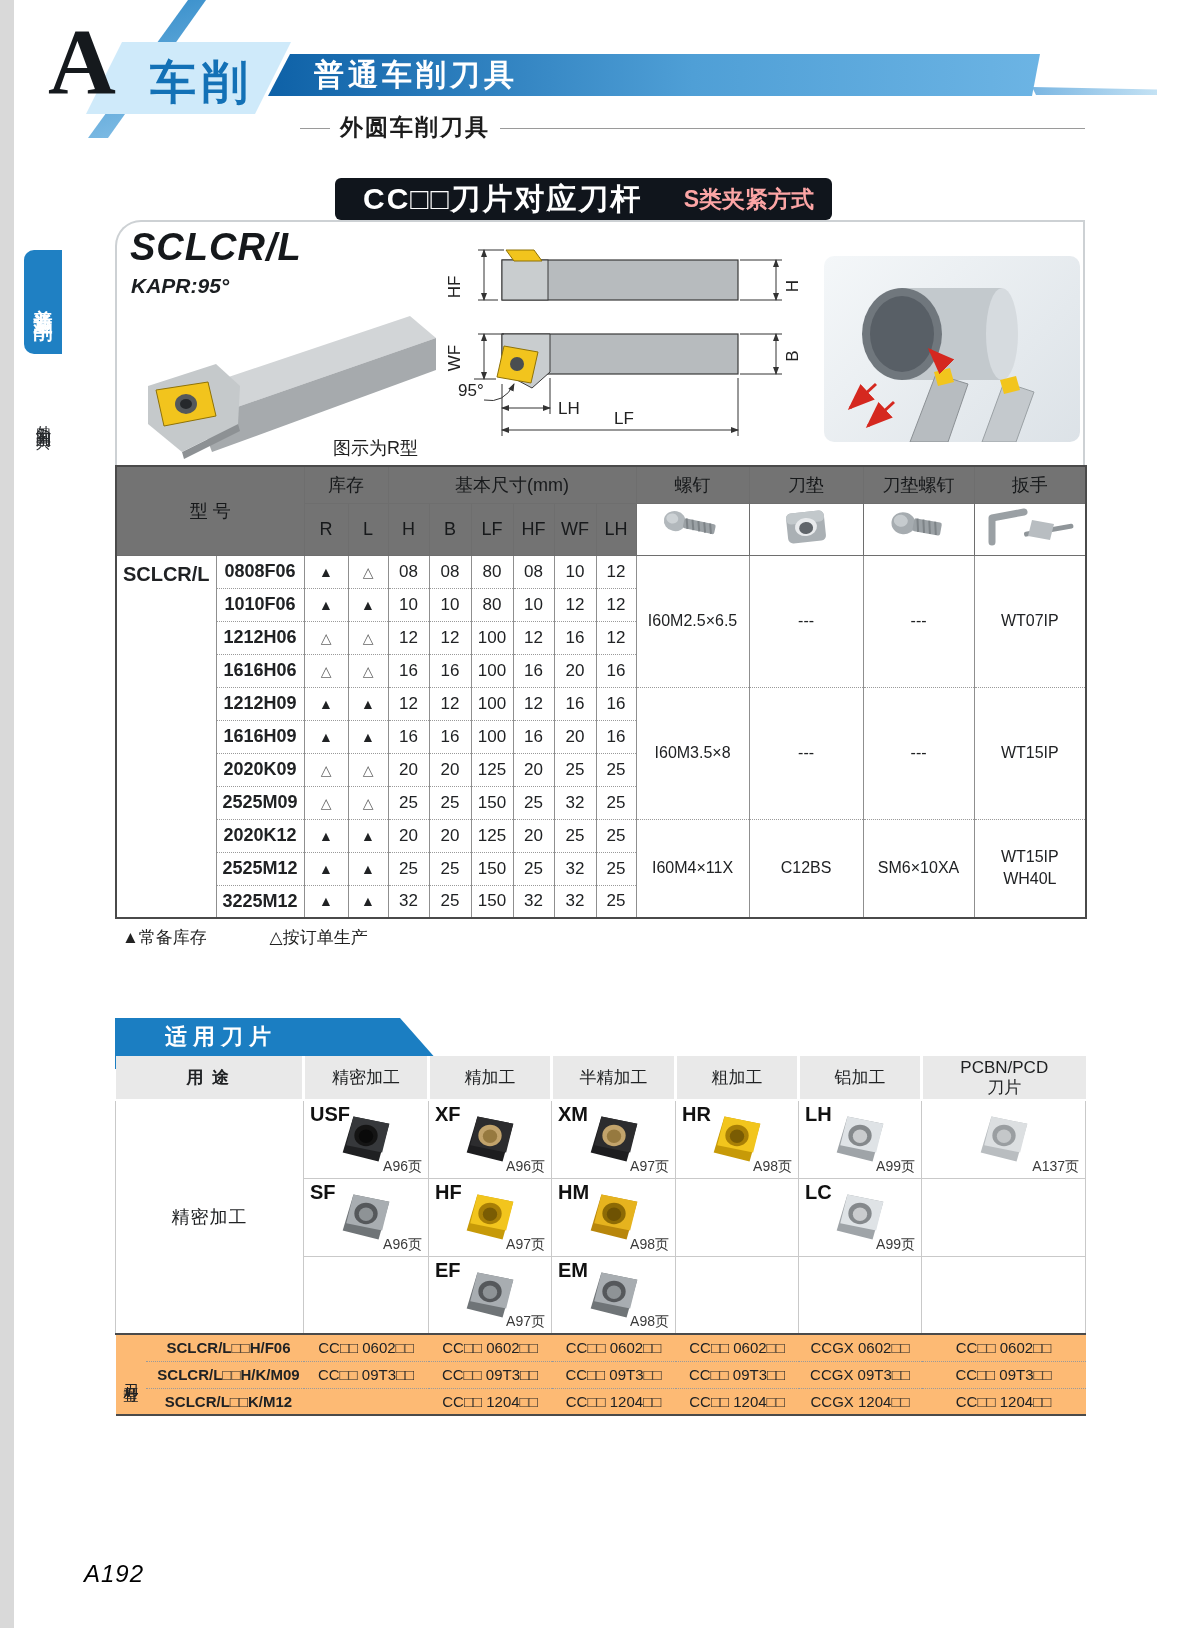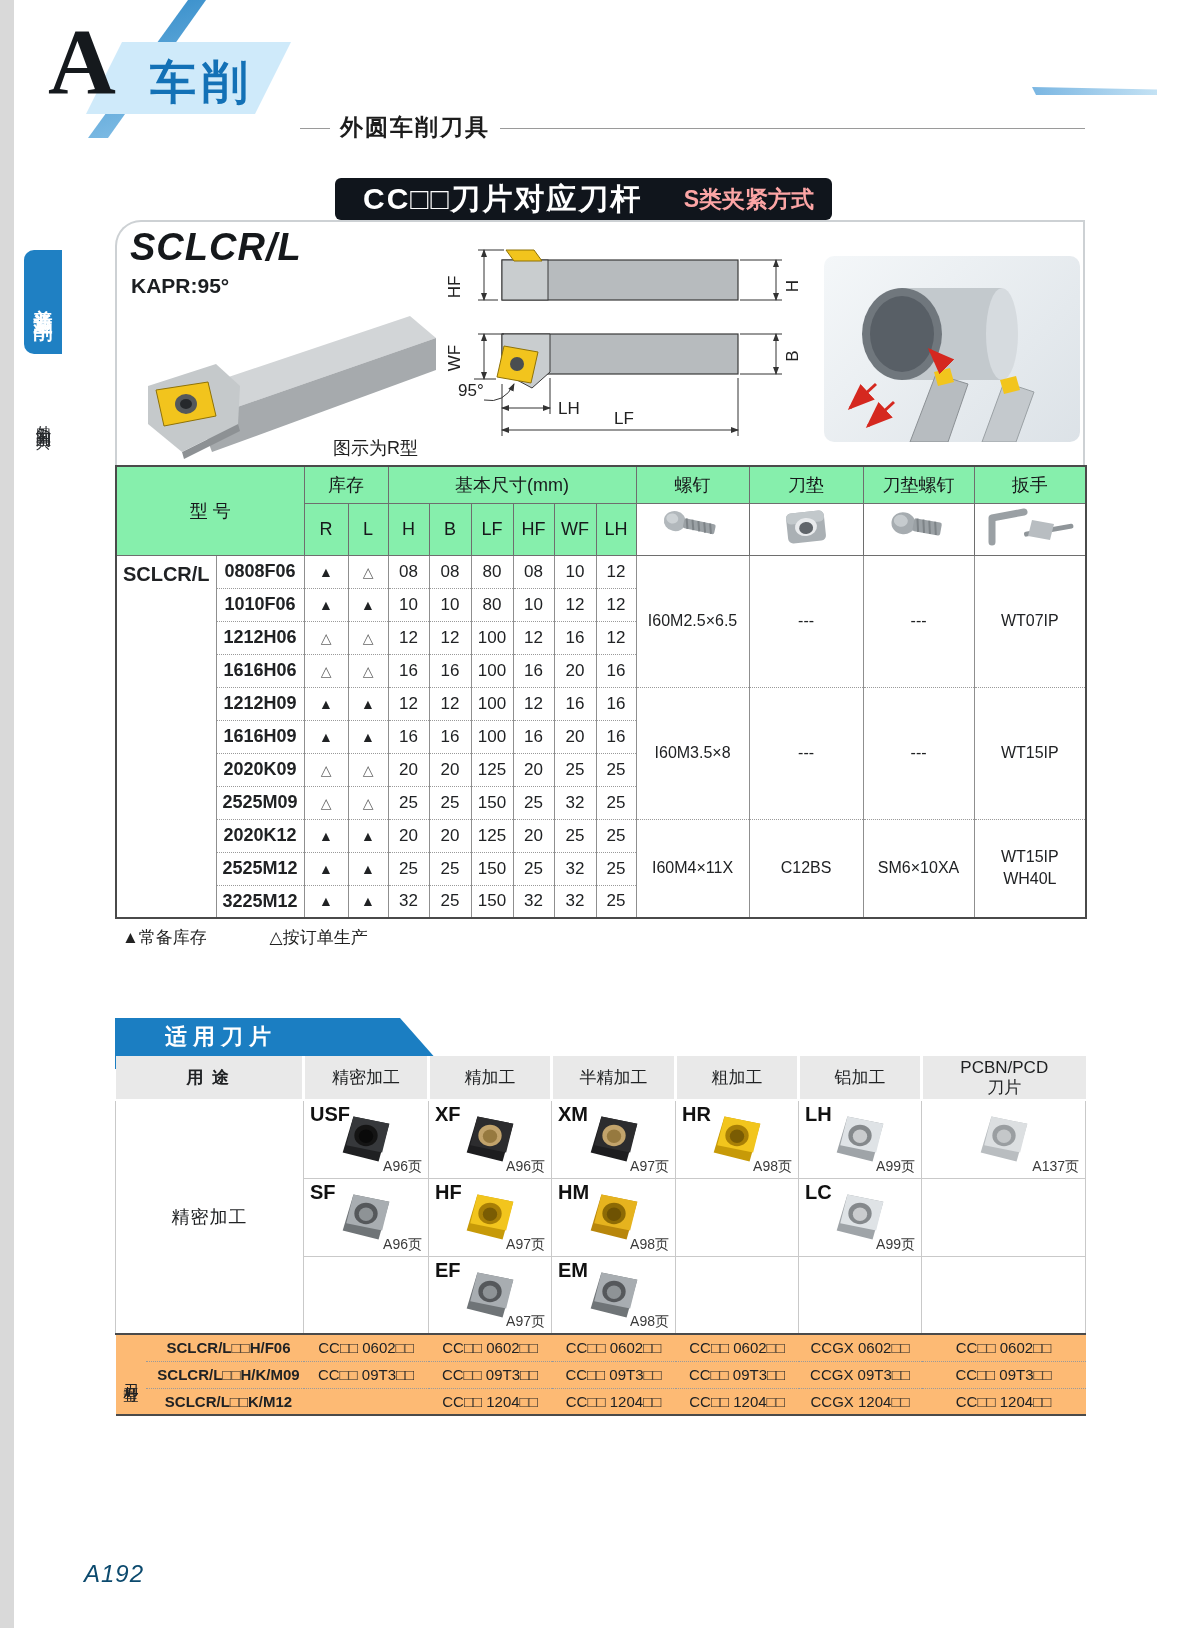--- a/index.html
+++ b/index.html
@@ -44,38 +44,38 @@
   .banner { position:absolute; left:335px; top:178px; width:497px; height:42px; background:#10151c;
             border-radius:6px; display:flex; align-items:center; padding:0 18px 0 28px; z-index:5; }
   .banner-title { flex:1; font-size:30px; font-weight:bold; color:#fff; letter-spacing:2px; }
   .banner-badge { font-size:23px; font-weight:bold; color:#fca5a5; }
 
   
   .panel { position:absolute; left:115px; top:220px; width:970px; height:245px; background:#fff;
            border:2px solid #cdd1d4; border-bottom:none; border-radius:26px 0 0 0; }
   .series-title { position:absolute; left:130px; top:226px; font-size:38px; font-weight:bold;
                   font-style:italic; color:#15181b; letter-spacing:1px; }
-  .kapr { position:absolute; left:131px; top:274px; font-size:21px; font-weight:bold; color:#1b1e21; }
+  .kapr { position:absolute; left:131px; top:274px; font-size:21px; font-weight:bold; font-style:italic; color:#1b1e21; }
   .tool-render { position:absolute; left:122px; top:292px; width:320px; height:168px; }
   .panel-note { position:absolute; left:333px; top:436px; font-size:18px; color:#222; }
   .dim-diagram { position:absolute; left:438px; top:242px; width:380px; height:200px; }
   .dim-diagram text { font-size:17px; fill:#222; font-family:"Liberation Sans","DejaVu Sans",sans-serif; }
   .dim-diagram .d-body { fill:#b7bbbe; stroke:#3a3a3a; stroke-width:1.2; }
   .dim-diagram .d-head { fill:#c9cdcf; stroke:#3a3a3a; stroke-width:1; }
   .dim-diagram .d-insert { fill:#f2c41d; stroke:#8f7206; stroke-width:1; }
   .dim-diagram .d-hole { fill:#4a4e51; }
   .dim-diagram .d-ext, .dim-diagram .d-dim, .dim-diagram .d-leader { stroke:#333; stroke-width:1; fill:none; }
   .app-photo { position:absolute; left:824px; top:256px; width:256px; height:186px; border-radius:10px;
                background:linear-gradient(135deg,#f4f7f9,#dce2e7); overflow:hidden; }
 
   
   .spec-table { position:absolute; left:115px; top:465px; width:970px; border-collapse:collapse;
                 table-layout:fixed; border:2px solid #4a4a4a; }
   .spec-table th, .spec-table td { overflow:hidden; }
-  .spec-table thead th { background:#86efac; border:1px solid #6e6e6e; font-weight:normal;
+  .spec-table thead th { background:#737373; border:1px solid #6e6e6e; font-weight:normal;
                          font-size:18px; color:#17191b; text-align:center; }
   .spec-table thead tr.h1 th { height:37px; }
   .spec-table thead tr.h2 th { height:52px; }
   .spec-table thead td.img-cell { background:#fff; border:1px solid #6e6e6e; text-align:center; vertical-align:middle; }
   .spec-table tbody td { border-left:1px solid #8f8f8f; border-right:1px solid #8f8f8f;
                          border-top:1px dotted #9a9a9a; text-align:center; height:33px;
                          font-size:17px; color:#202224; }
   .spec-table tbody tr:first-child td { border-top:1px solid #555; }
   .spec-table td.series-cell { vertical-align:top; padding-top:7px; font-size:20px; font-weight:bold; }
   .spec-table td.model-cell { font-weight:bold; font-size:18px; }
@@ -105,33 +105,36 @@
   .ins-img { width:100%; height:100%; display:flex; align-items:center; justify-content:center; }
   .ins-page { position:absolute; bottom:2px; right:6px; font-size:14px; color:#3a3a3a; }
   .insert-table tr.holder-row td { border-top:1px dotted #9a9a9a; height:27px; font-size:15px;
                                    text-align:center; color:#202224; background:#fdba74; }
   .insert-table tr.holder-first td { border-top:2px solid #4a4a4a; }
   .insert-table td.holder-group-cell { background:#a3d4f0; writing-mode:vertical-rl; text-orientation:upright;
                                        font-size:14px; letter-spacing:1px; text-align:center; color:#1a1c1e; }
   .insert-table td.holder-model-cell { background:#e4e4e4; font-weight:bold; font-size:16px;
                                        text-align:left; padding-left:8px; }
 
-  .page-num { position:absolute; left:84px; top:1560px; font-size:24px; font-style:italic; color:#0c4a6e;
+  .page-num { position:absolute; left:84px; top:1560px; font-size:24px; font-style:italic; color:#000000;
               letter-spacing:1px; }
 </style>
 </head>
 <body>
 
 <div class="page">
   <div class="edge-strip"></div>
 
   <div class="stripe"></div>
   <div class="cat-tab"></div>
   <div class="letter-a">A</div>
   <div class="cat-tab-text">车削</div>
+  <div class="main-bar">
+    <span>普通车削刀具</span>
+  </div>
   <div class="bar-tail"></div>
   <div class="sub-line"></div>
   <div class="sub-title">外圆车削刀具</div>
 
   <div class="side-tab1">普通车削</div>
   <div class="side-tab2">外圆车削刀具</div>
 
   <div class="banner">
     <span class="banner-title">CC□□刀片对应刀杆</span>
     <span class="banner-badge">S类夹紧方式</span>

